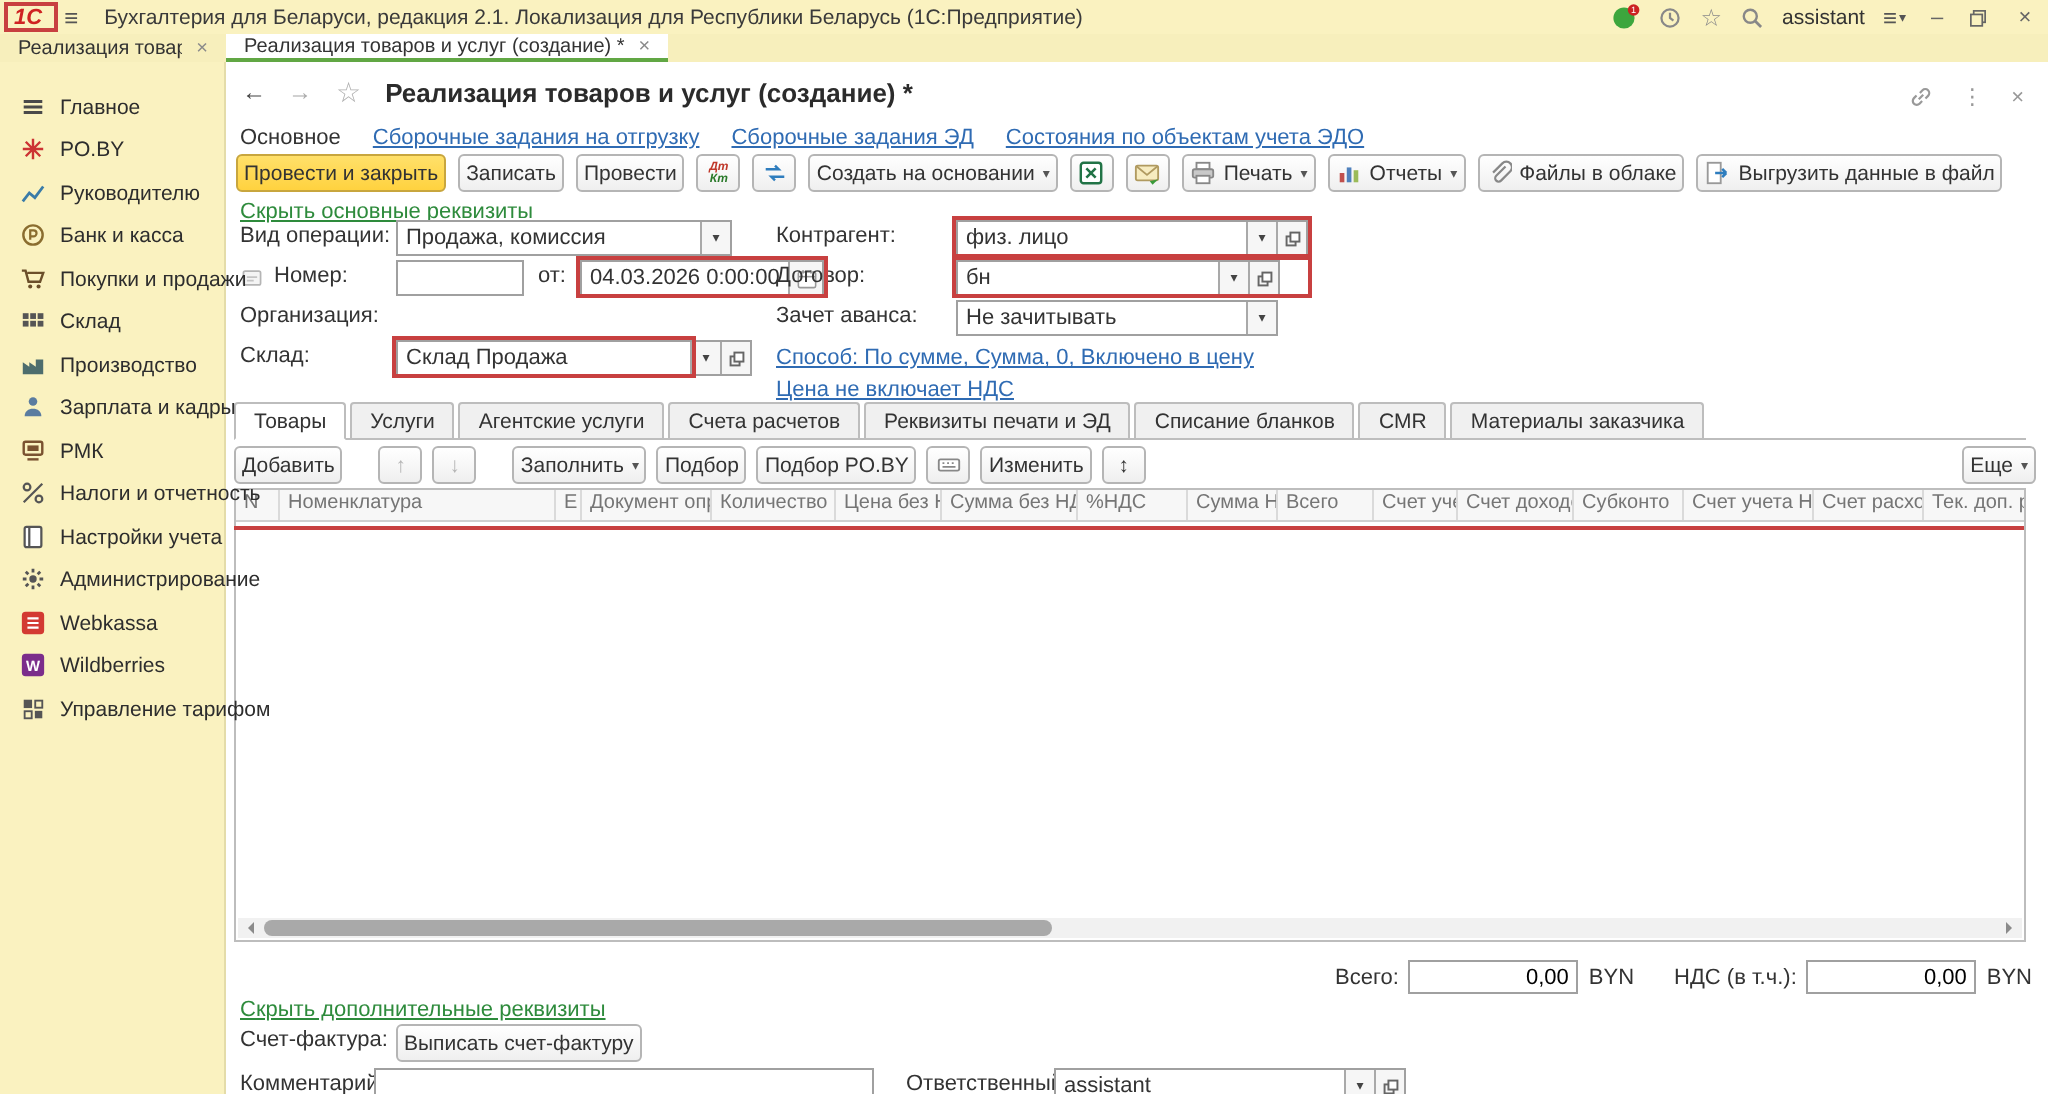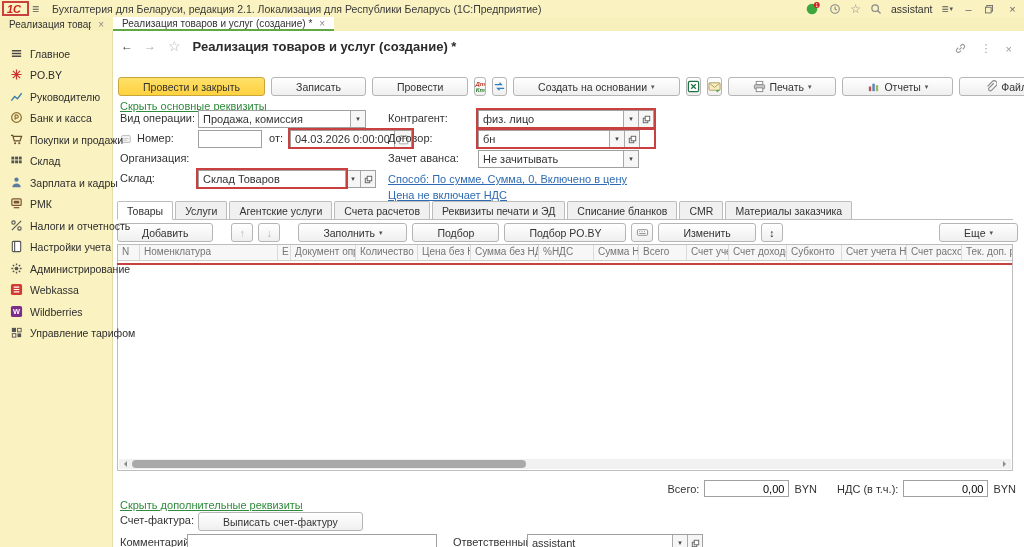--- a/index.html
+++ b/index.html
@@ -37,21 +37,21 @@
   .fh .star{color:#b0b0b0;font-size:14px;margin-left:4px;cursor:pointer}
   .fh .title{font-size:13px;font-weight:bold;color:#2b2b2b;margin-left:7px;white-space:nowrap}
   .fh-icons{position:absolute;right:12px;top:11px;display:flex;gap:14px;align-items:center;color:#999}
   .fh-icons .g{font-size:11px;color:#999;cursor:pointer}
   .navlinks{position:absolute;left:7px;top:32px;display:flex;gap:16px;font-size:11px;white-space:nowrap}
   .navlinks .current{color:#333;cursor:default}
   .lnk-b{color:#2f6bb3;text-decoration:underline;cursor:pointer}
   .lnk-g{color:#2e8b3c;text-decoration:underline;cursor:pointer}
   
   .toolbar{position:absolute;left:5px;top:46px;right:4px;display:flex;align-items:center;gap:6px}
-  .btn{display:inline-flex;align-items:center;gap:4px;height:19px;padding:0 24px;
+  .btn{display:inline-flex;align-items:center;gap:4px;height:19px;padding:0 3px;
     background:linear-gradient(#fff,#efefef);border:1px solid #b5b5b5;border-radius:3px;
     color:#333;font-size:10.5px;white-space:nowrap;cursor:pointer}
   .btn.primary{background:linear-gradient(#ffe06a,#ffd23f);border-color:#c8a63e}
   .btn.iconb{width:22px;padding:0;justify-content:center}
   .btn .caret{font-size:7px;color:#555}
   .btn.dis{color:#b5b5b5}
   .spacer{flex:1}
   .dtkt{display:flex;flex-direction:column;font-size:6px;line-height:6px;font-weight:bold}
   .dtkt .d{color:#c0392b}.dtkt .k{color:#2a7a2a}
   
@@ -199,20 +199,28 @@
             <rect x="5.5" y="6.9" width="3.1" height="3.1"></rect>
             <rect x="9.5" y="6.9" width="3.1" height="3.1"></rect>
           </g>
         </svg>
       </span>
     <span>Склад</span>
   </div>
   <div class="sb-item">
     <span class="ic">
         <svg width="13" height="13" viewBox="0 0 14 14">
+          <path d="M1.5 12V5.5L5 8V5.5L8.5 8V4h4v8z" fill="#4d6d6d"></path>
+        </svg>
+      </span>
+    <span>Производство</span>
+  </div>
+  <div class="sb-item">
+    <span class="ic">
+        <svg width="13" height="13" viewBox="0 0 14 14">
           <circle cx="7" cy="4" r="2.3" fill="#5a7ca0"></circle>
           <path d="M2.5 12c0-2.6 2-4 4.5-4s4.5 1.4 4.5 4z" fill="#5a7ca0"></path>
         </svg>
       </span>
     <span>Зарплата и кадры</span>
   </div>
   <div class="sb-item">
     <span class="ic">
         <svg width="13" height="13" viewBox="0 0 14 14">
           <rect x="2" y="2" width="10" height="7" rx="1" stroke="#7a5230" fill="none" stroke-width="1.3"></rect>
@@ -294,20 +302,26 @@
   <div class="fh-icons">
     <span>
       <svg width="13" height="13" viewBox="0 0 14 14">
           <path d="M5.8 8.2l2.4-2.4M4.6 6.2L3.2 7.6a2.1 2.1 0 003 3l1.4-1.4M9.4 7.8l1.4-1.4a2.1 2.1 0 00-3-3L6.4 4.8" stroke="#999" fill="none" stroke-width="1.2"></path>
         </svg>
     </span>
     <span class="g">⋮</span>
     <span class="g">×</span>
   </div>
 
+  <div class="navlinks">
+    <span class="current">Основное</span>
+    <span class="lnk-b">Сборочные задания на отгрузку</span>
+    <span class="lnk-b">Сборочные задания ЭД</span>
+    <span class="lnk-b">Состояния по объектам учета ЭДО</span>
+  </div>
 
   <div class="toolbar">
     <button class="btn primary">
         <span>Провести и закрыть</span>
       </button>
     <button class="btn">
         <span>Записать</span>
       </button>
     <button class="btn">
         <span>Провести</span>
@@ -436,21 +450,21 @@
     <span class="lbl" style="left:275px">Зачет аванса:</span>
     <div class="fgroup" style="left:365px;width:161px">
       <span class="fval">Не зачитывать</span>
       <span class="fbtn">▾</span>
     </div>
   </div>
 
   <div class="row" style="top:139px">
     <span class="lbl" style="left:7px">Склад:</span>
     <div class="fgroup" style="left:85px;width:178px">
-      <span class="fval">Склад Товаров</span>
+      <span class="fval">Склад Продажа</span>
       <span class="fbtn">▾</span>
       <span class="fbtn">
           <svg width="9" height="9" viewBox="0 0 14 14">
             <rect x="2" y="5" width="7" height="7" stroke="#666" fill="none" stroke-width="1.5"></rect>
             <rect x="5" y="2" width="7" height="7" stroke="#666" fill="#fff" stroke-width="1.5"></rect>
           </svg>
         </span>
     </div>
   </div>
   <span class="alink lnk-b" style="left:275px;top:142px">Способ: По сумме, Сумма, 0, Включено в цену</span>

